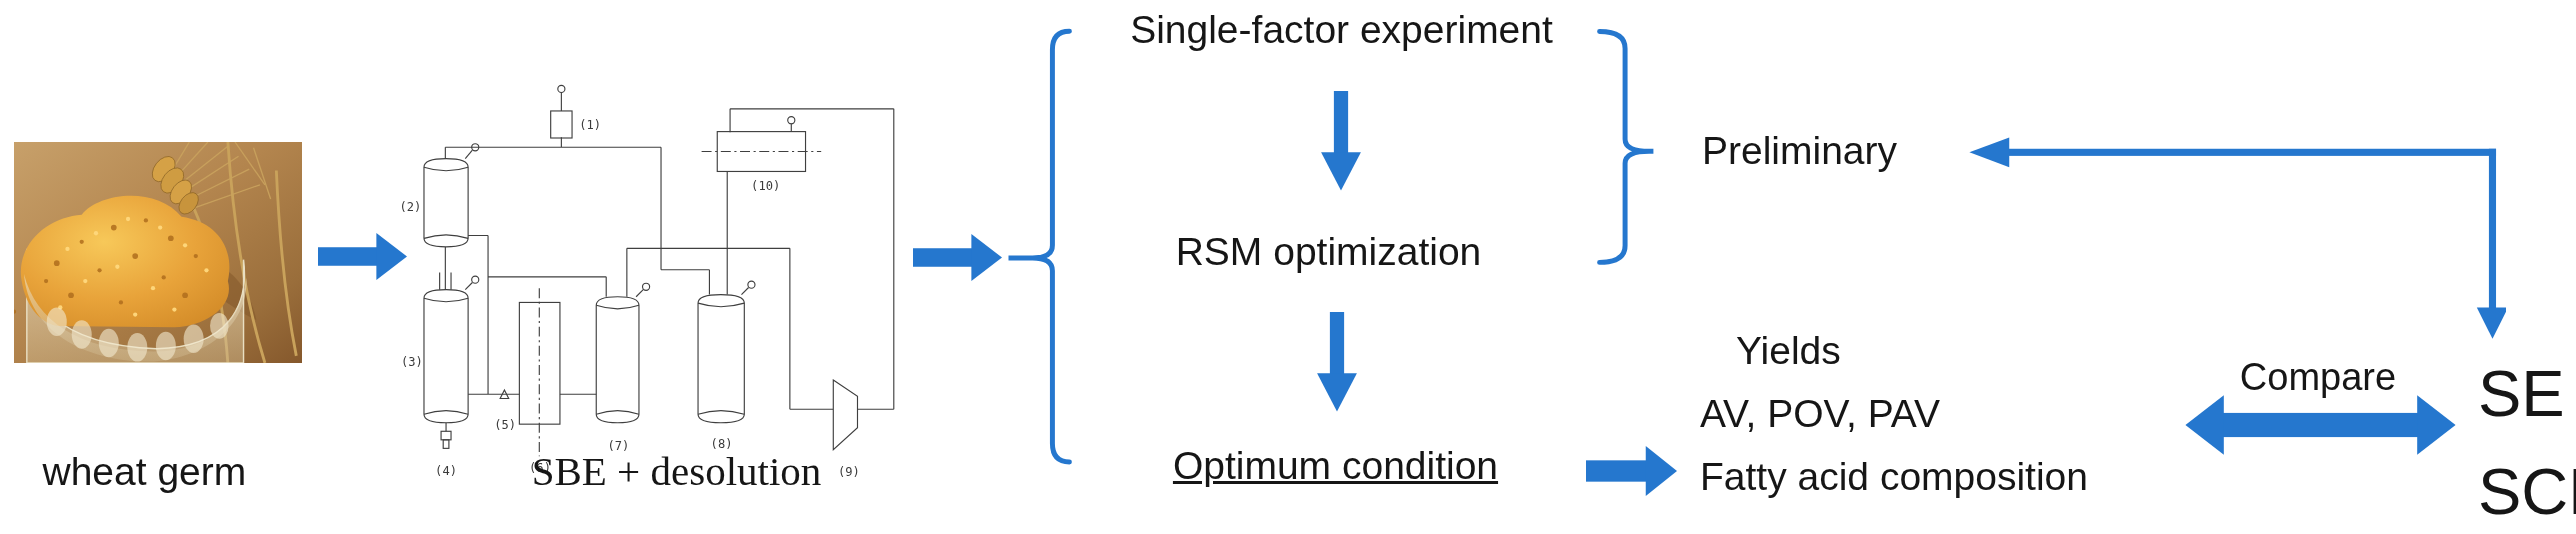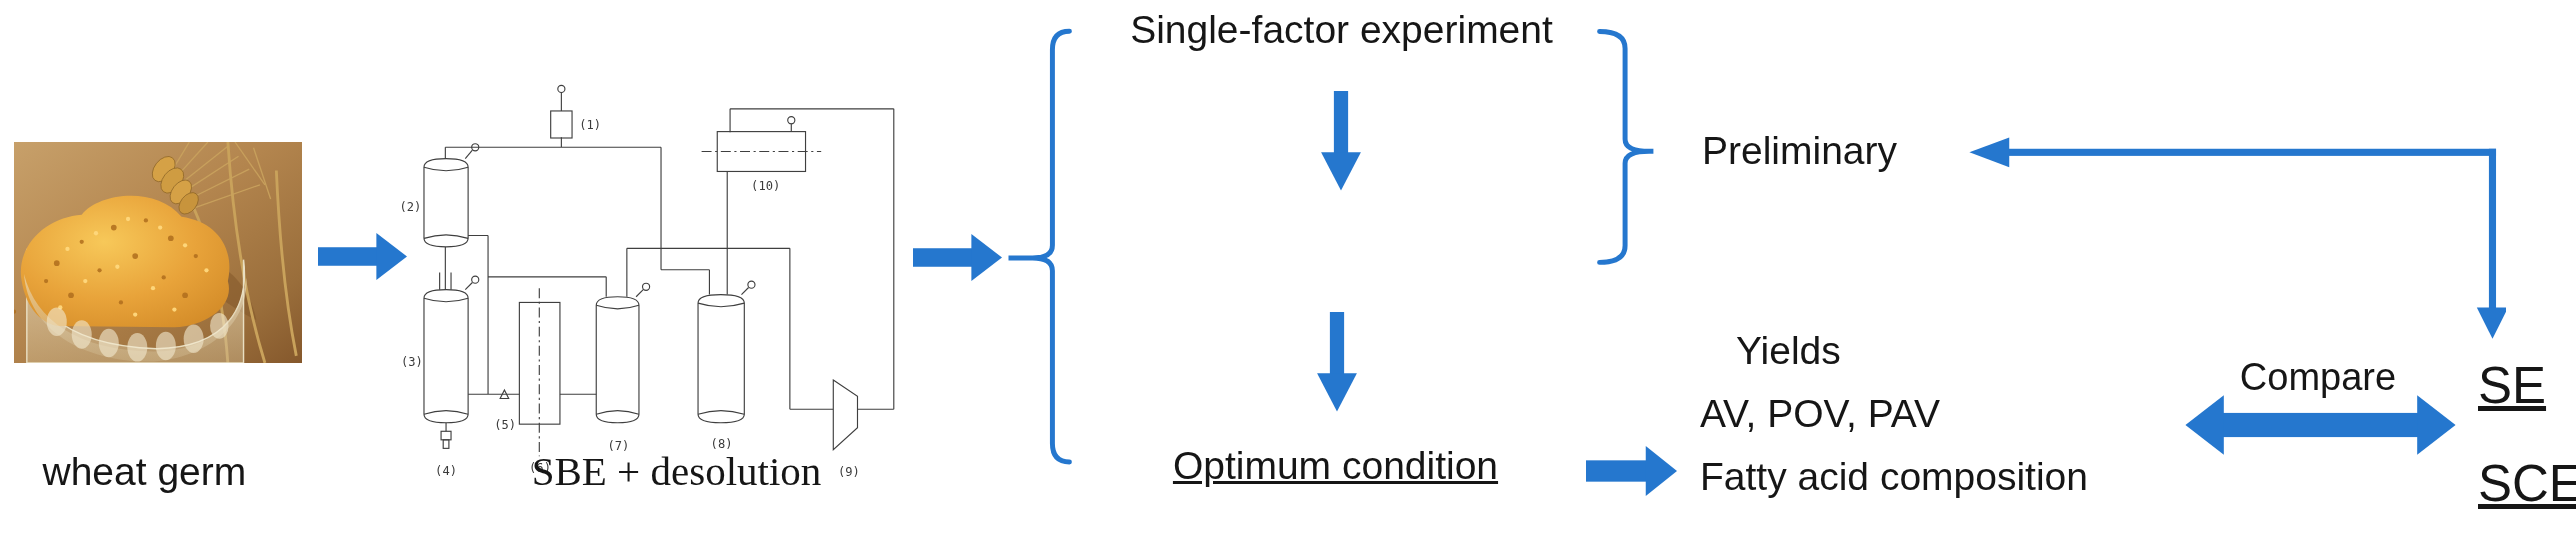--- a/index.html
+++ b/index.html
@@ -11,21 +11,21 @@
   .stage{
     position:relative;width:2576px;height:535px;background:#ffffff;overflow:hidden;
     font-family:"Liberation Sans","DejaVu Sans",sans-serif;color:var(--text);
   }
   .lbl{position:absolute;white-space:nowrap;color:var(--text);line-height:1.18;}
   .center{text-align:center;}
   .fs60{font-size:39px;}
   .fs58{font-size:41px;font-family:Liberation Serif, serif;}
   .fs56{font-size:39px;}
   .fs54{font-size:38px;}
-  .fs86{font-size:51px;text-decoration:underline;}
+  .fs86{font-size:65px;}
   .abs{position:absolute;}
   svg{display:block;}
   .sch-lbl{font-family:"DejaVu Sans Mono","Liberation Mono",monospace;font-size:17px;fill:#3a3a3a;}
 </style>
 </head>
 <body>
 
 <div class="stage">
 
   <div class="abs" style="left:14.2px;top:142px;width:288px;height:221px;">
@@ -208,20 +208,21 @@
     <path d="M98,14 Q74,14 74,40 L74,316 Q74,334 46,334 L12,334 L46,334 Q74,334 74,352 L74,596 Q74,622 98,622" fill="none" style="stroke:var(--accent)" stroke-width="7" stroke-linecap="round"></path>
   </svg>
 
   <div class="lbl fs60 center" style="left:1085px;top:7.1px;width:513px;">Single-factor experiment</div>
 
   <svg class="abs" style="left:1321px;top:91px;" width="40" height="101" viewBox="0 0 56 142">
     <rect x="18" y="0" width="20" height="88" style="fill:var(--accent)"></rect>
     <polygon points="0,86 56,86 28,140" style="fill:var(--accent)"></polygon>
   </svg>
 
+  <div class="lbl fs60 center" style="left:1072px;top:229px;width:513px;">RSM optimization</div>
 
   <svg class="abs" style="left:1317px;top:312px;" width="40" height="101" viewBox="0 0 56 142">
     <rect x="18" y="0" width="20" height="88" style="fill:var(--accent)"></rect>
     <polygon points="0,86 56,86 28,140" style="fill:var(--accent)"></polygon>
   </svg>
 
   <div class="lbl fs60 center" style="left:1079px;top:443px;width:513px;text-decoration:underline;">Optimum condition</div>
 
   <svg class="abs" style="left:1584px;top:21.4px;" width="85" height="249" viewBox="0 0 120 350">
     <path d="M22,14 Q58,14 58,38 L58,166 Q58,183 92,183 L98,183 L92,183 Q58,183 58,200 L58,316 Q58,340 22,340" fill="none" style="stroke:var(--accent)" stroke-width="7" stroke-linecap="round"></path>

